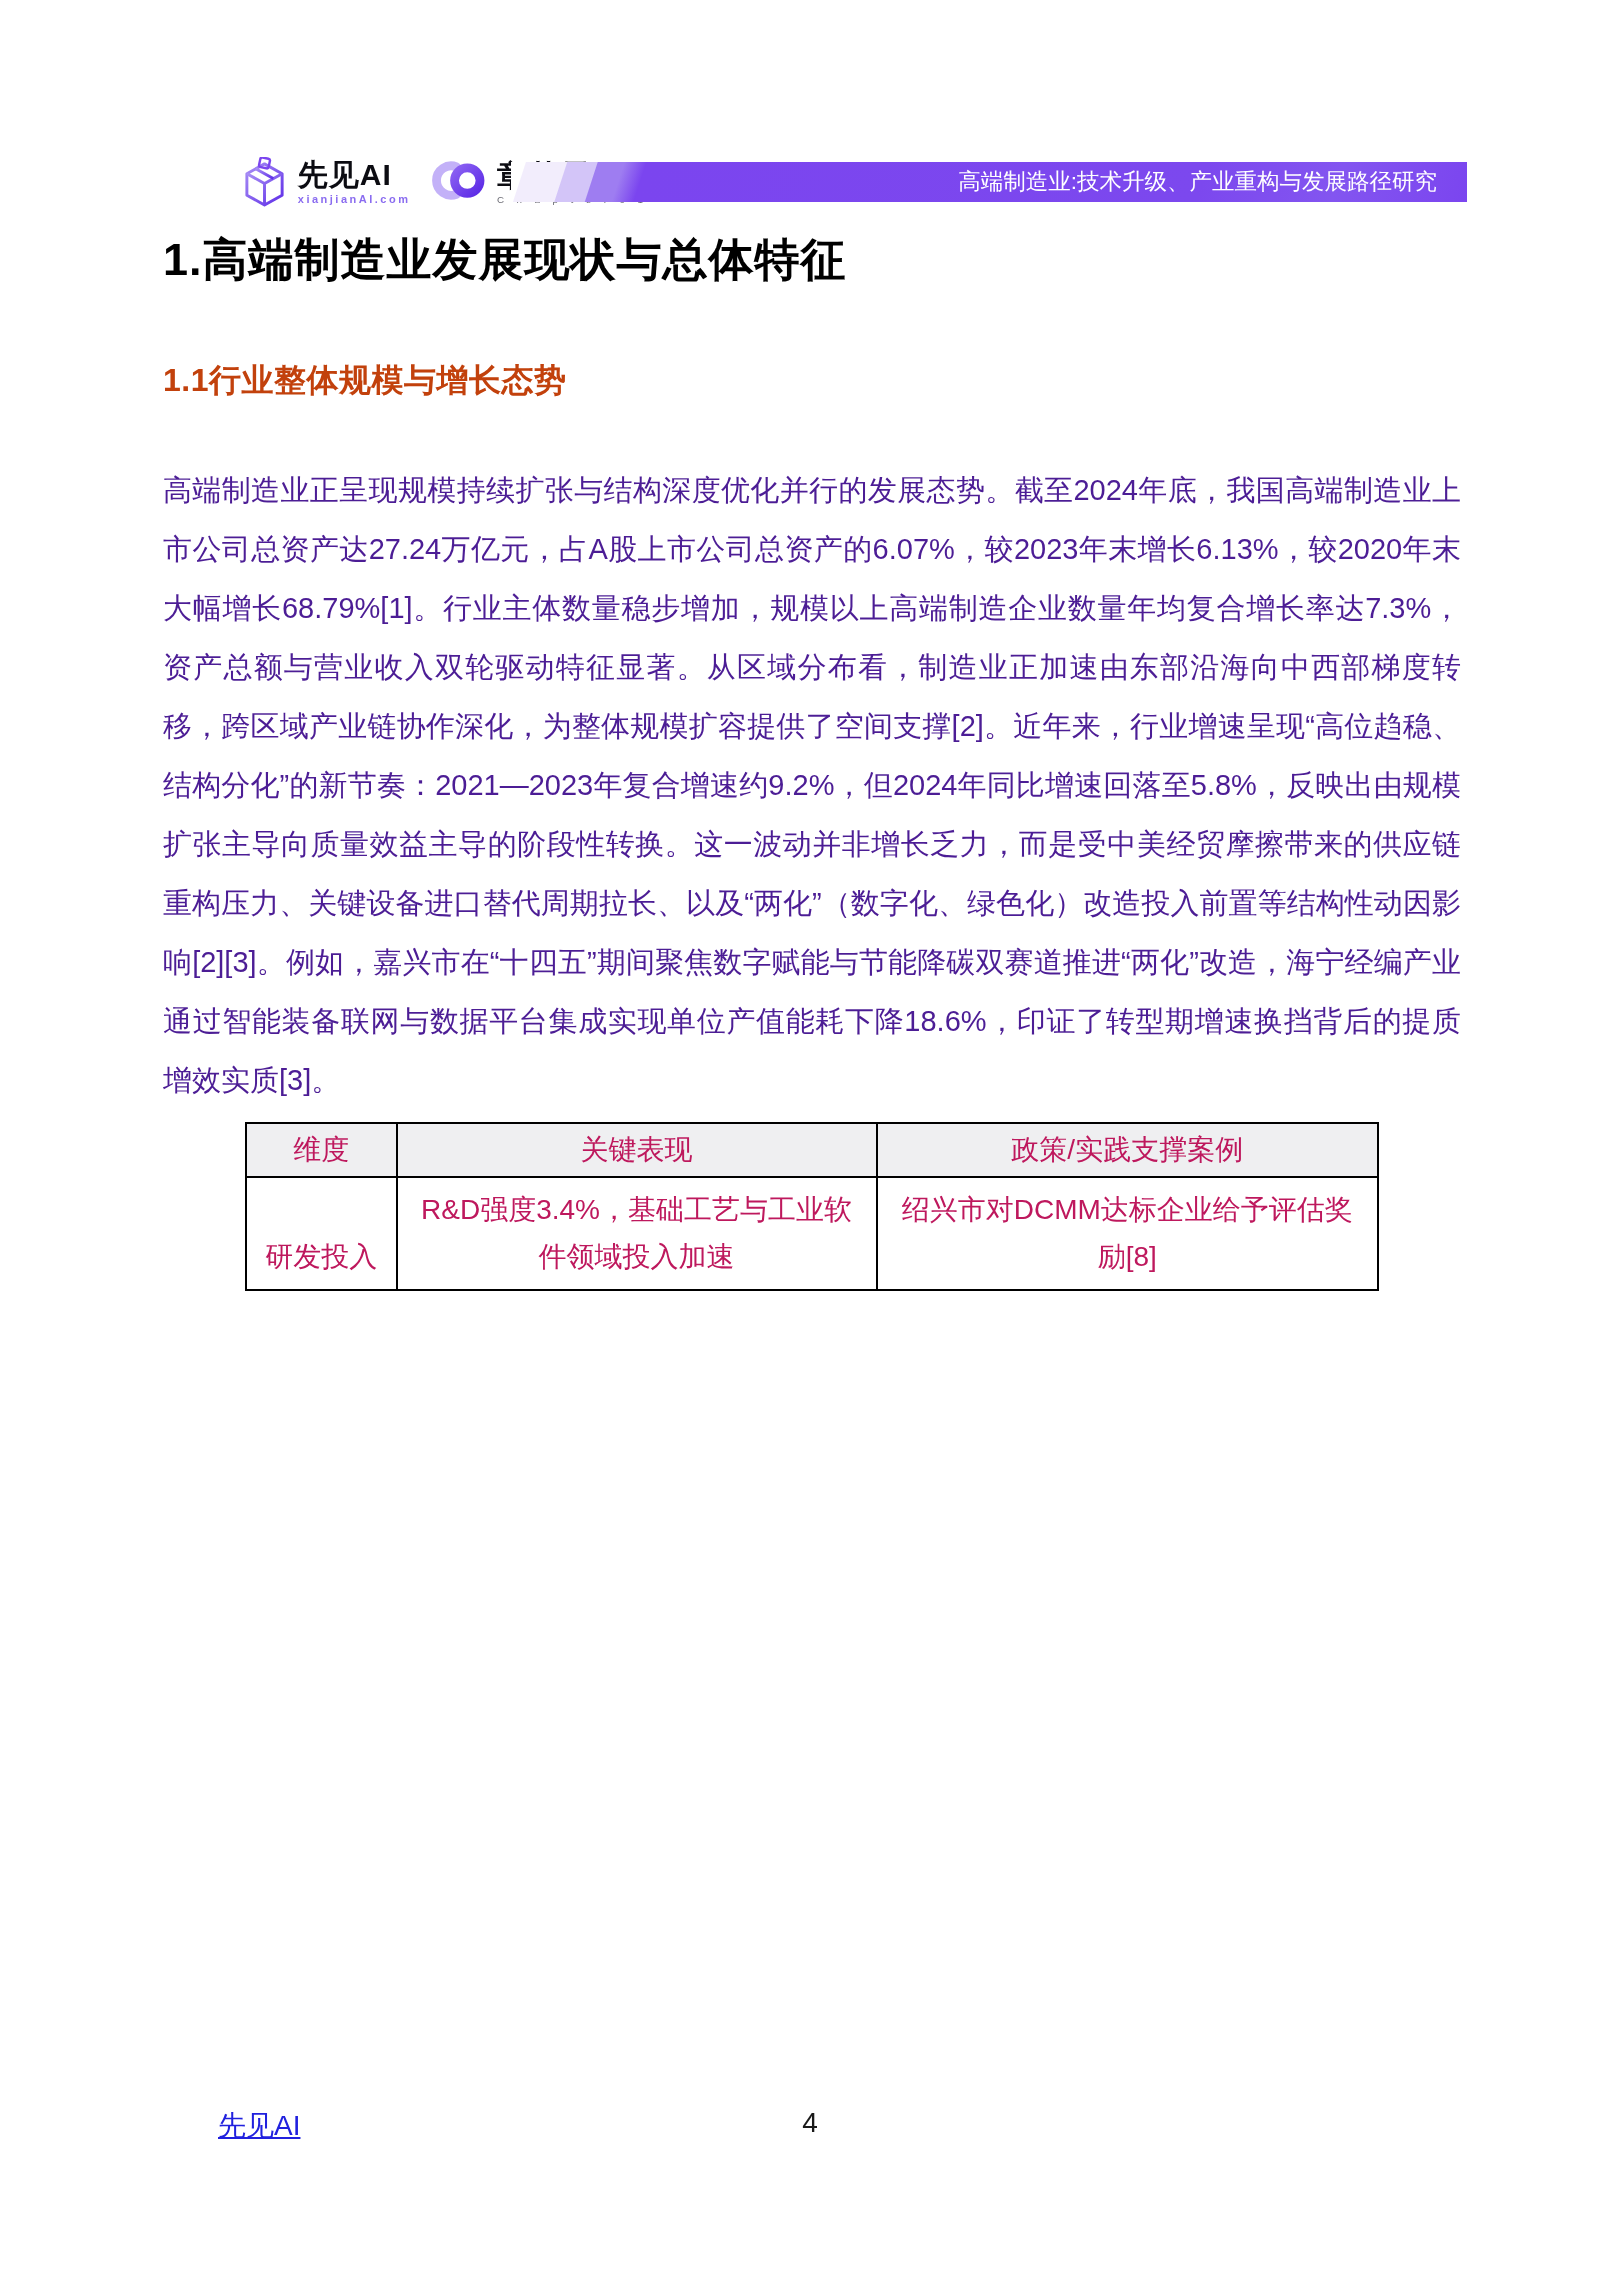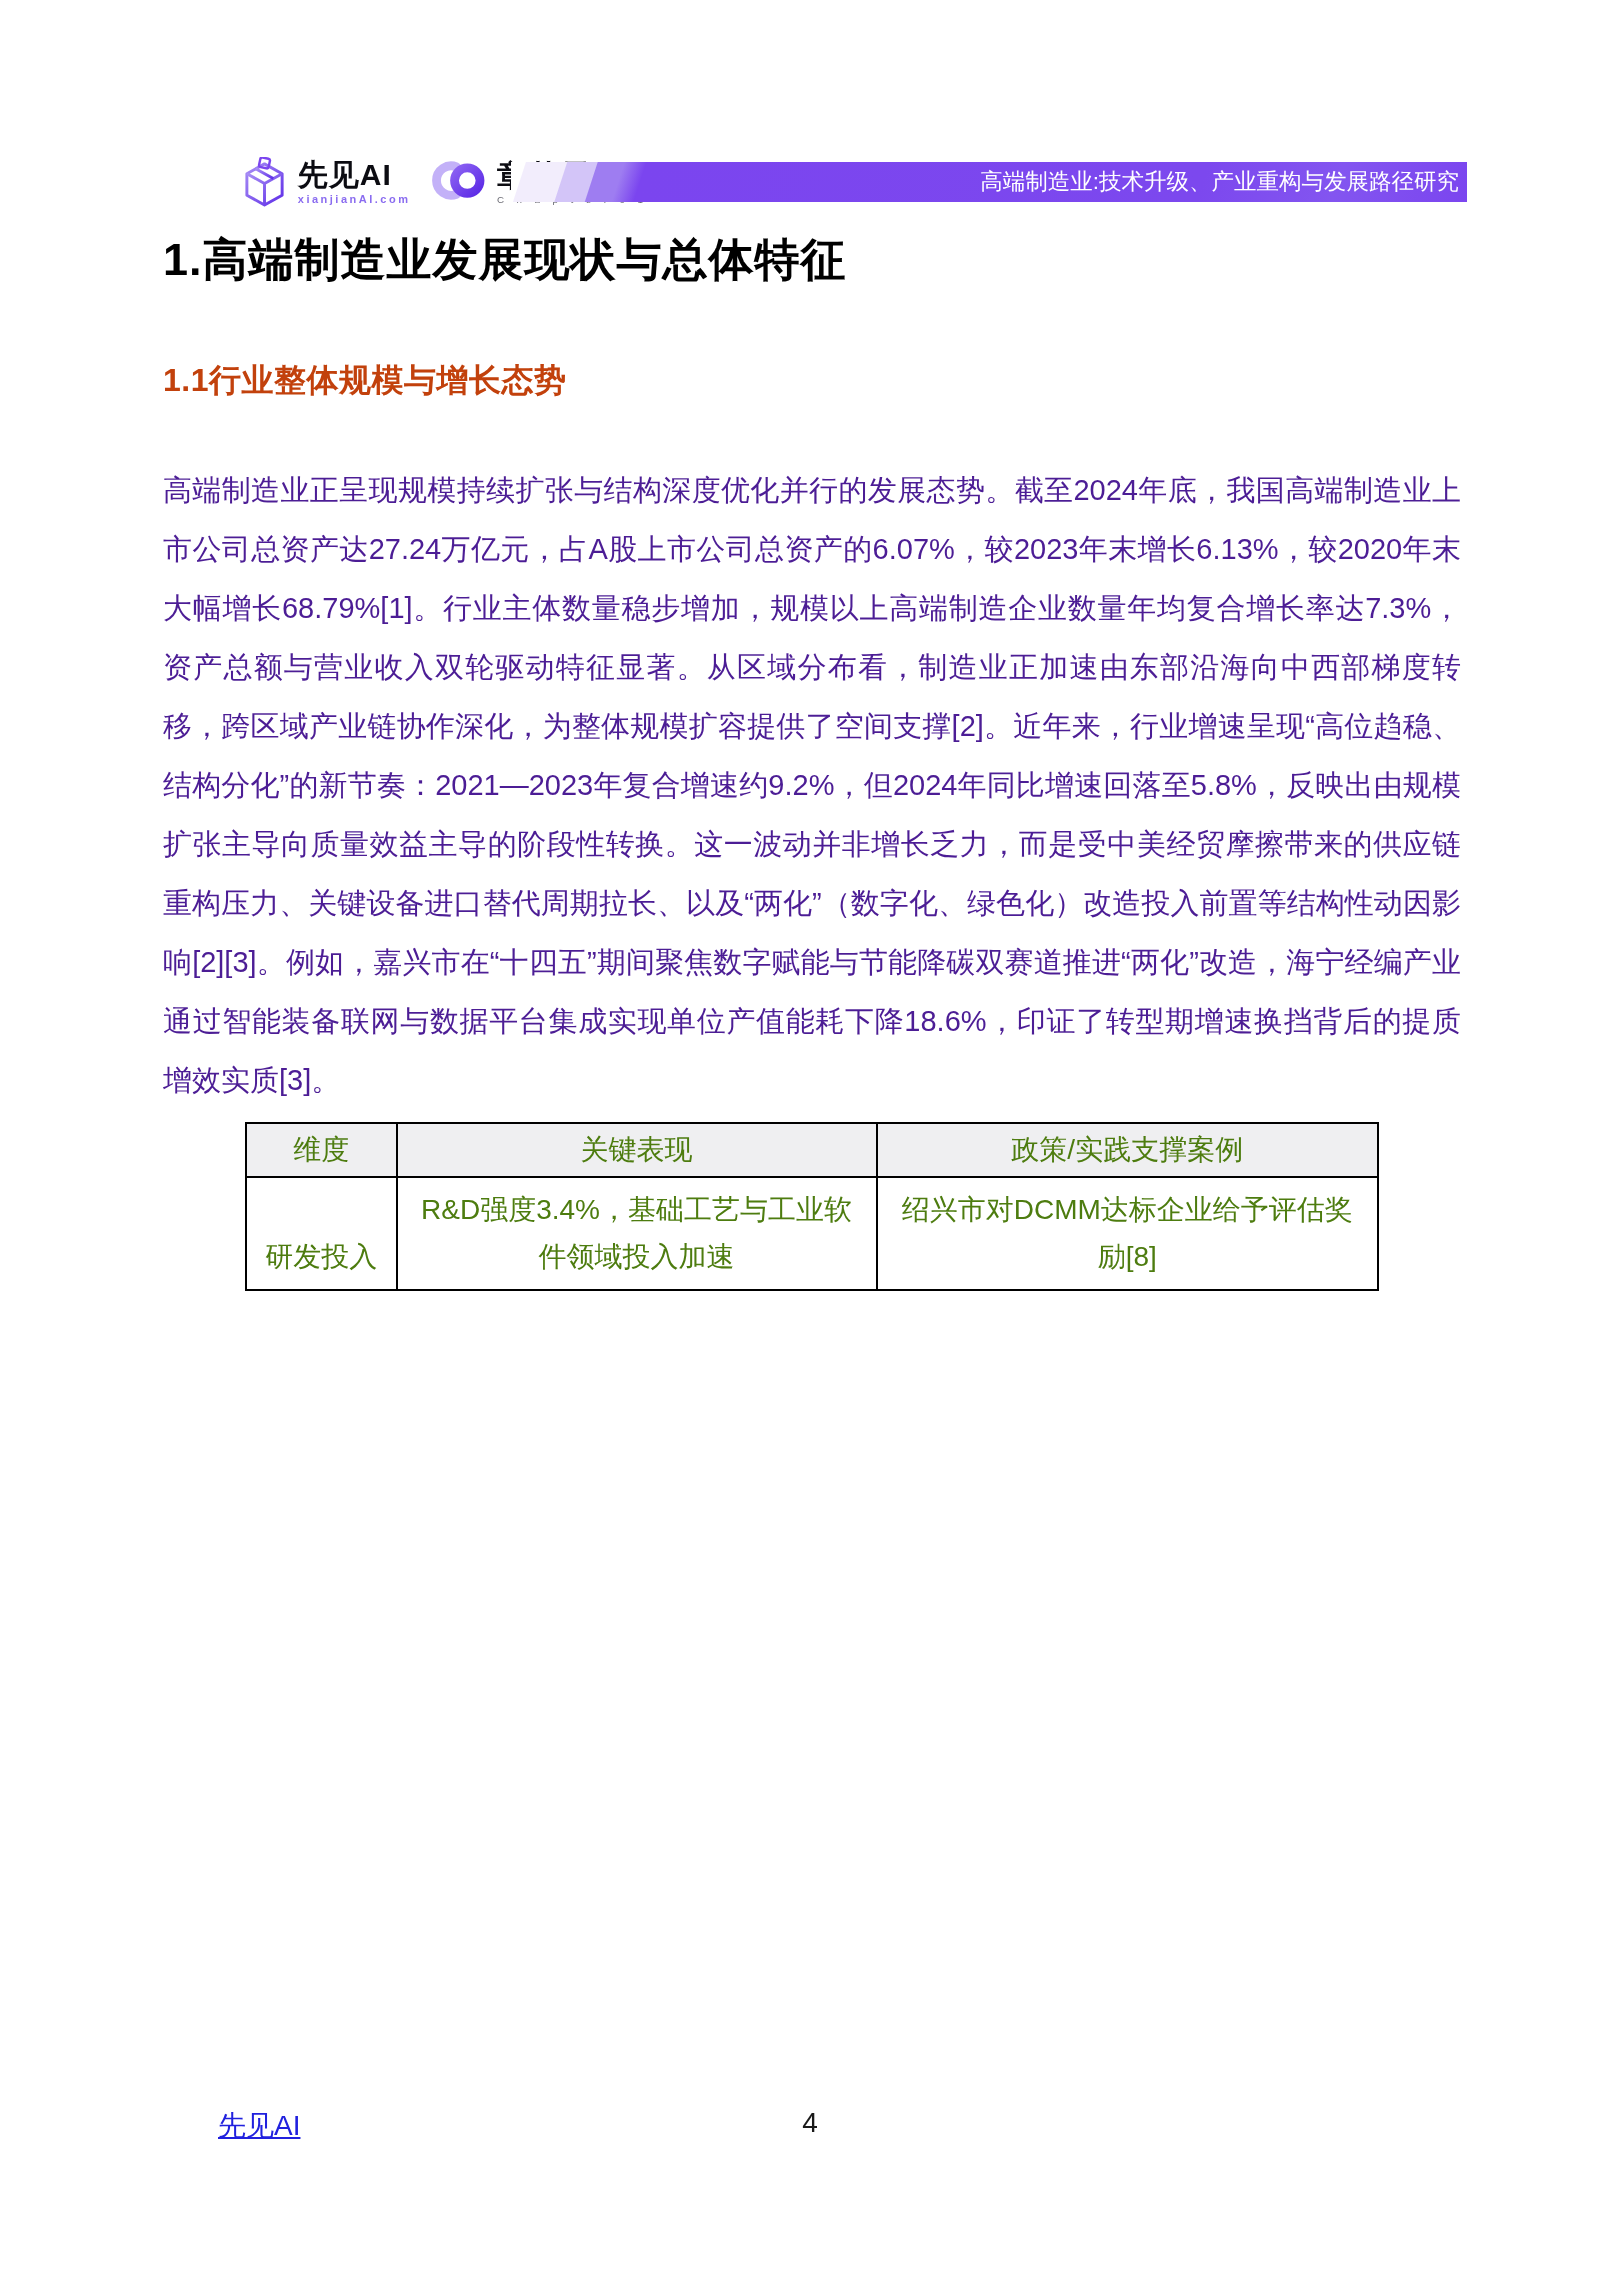--- a/index.html
+++ b/index.html
@@ -30,36 +30,36 @@
     top:162px;left:511px;width:956px;height:40px;
     box-sizing:border-box;
     background:linear-gradient(108deg,
       #ffffff 0px,#ffffff 13.7px,
       #f2edfc 14.7px,#f2edfc 53px,
       #d3c5f8 54px,#d3c5f8 82px,
       #9e7df1 83px,#9e7df1 108px,
       #7b45ef 129px,#7c48ee 72%,#8355f0 86%,#7b45ef 100%);
     color:#ffffff;
     font-size:22.5px;line-height:40px;
-    text-align:right;padding-right:8px;
+    text-align:right;padding-right:30px;
     white-space:nowrap;
   }
 
   
   .content{position:absolute;left:163px;top:0;width:1298px;}
   .page-title{margin:233px 0 0;font-size:45px;line-height:1.2;font-weight:800;color:#000;letter-spacing:1px;}
   .section-title{margin:73px 0 0;font-size:32px;line-height:1.25;font-weight:800;color:#c2410c;letter-spacing:0.5px;}
   .body-text{margin-top:61px;font-size:29px;line-height:59px;text-align:justify;color:#4c1d95;}
   .body-text p{margin:0;}
 
   
   .data-table-wrap{width:1134px;margin:11.8px auto 0;}
   table.data-table{
     width:100%;border-collapse:collapse;table-layout:fixed;
-    font-size:28px;color:#4d7c0f;
+    font-size:28px;color:#be185d;
   }
   table.data-table th{
     border:2px solid #000;
     background:#efeff1;
     font-weight:400;
     height:52px;
     padding:0 7.8px;
     text-align:center;
   }
   table.data-table th.col-dim{border-bottom:2.9px solid #000;}

